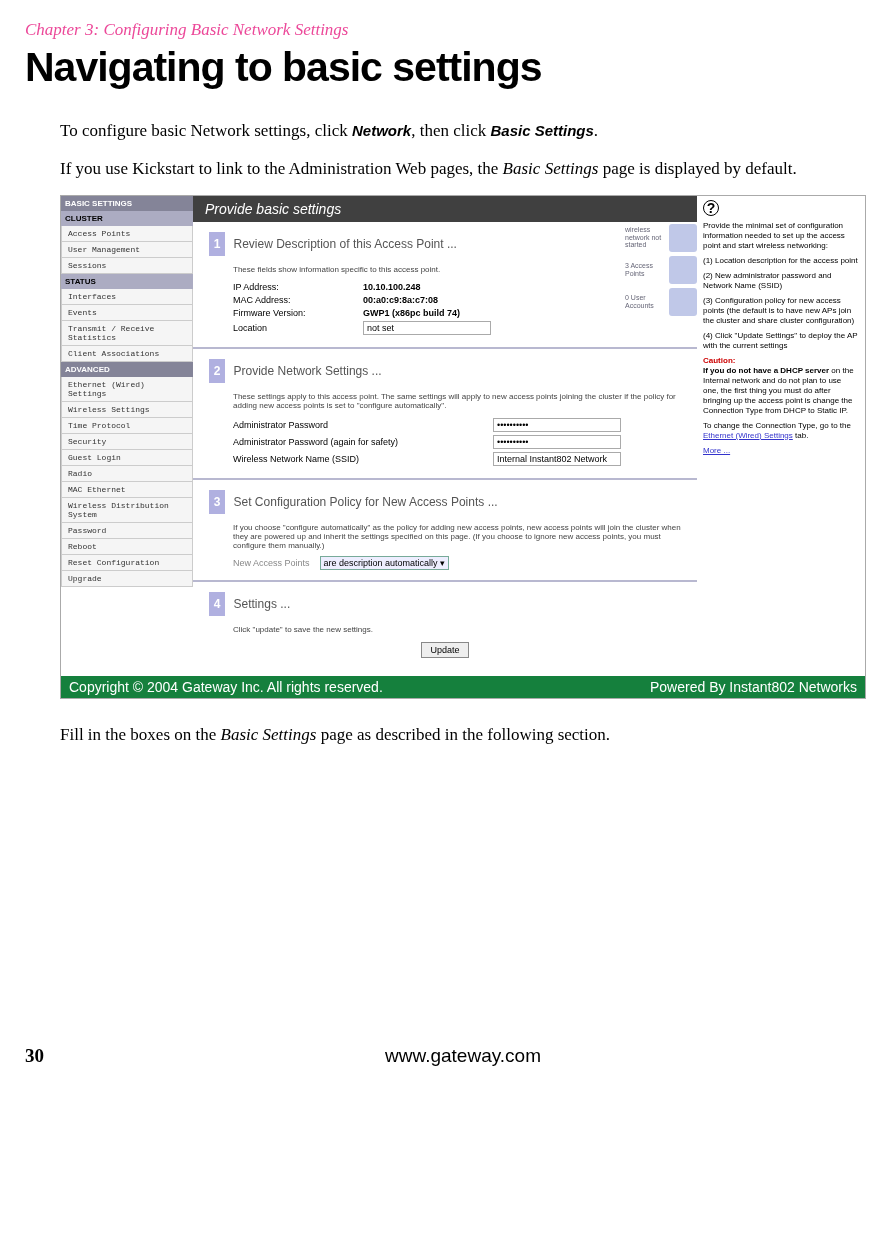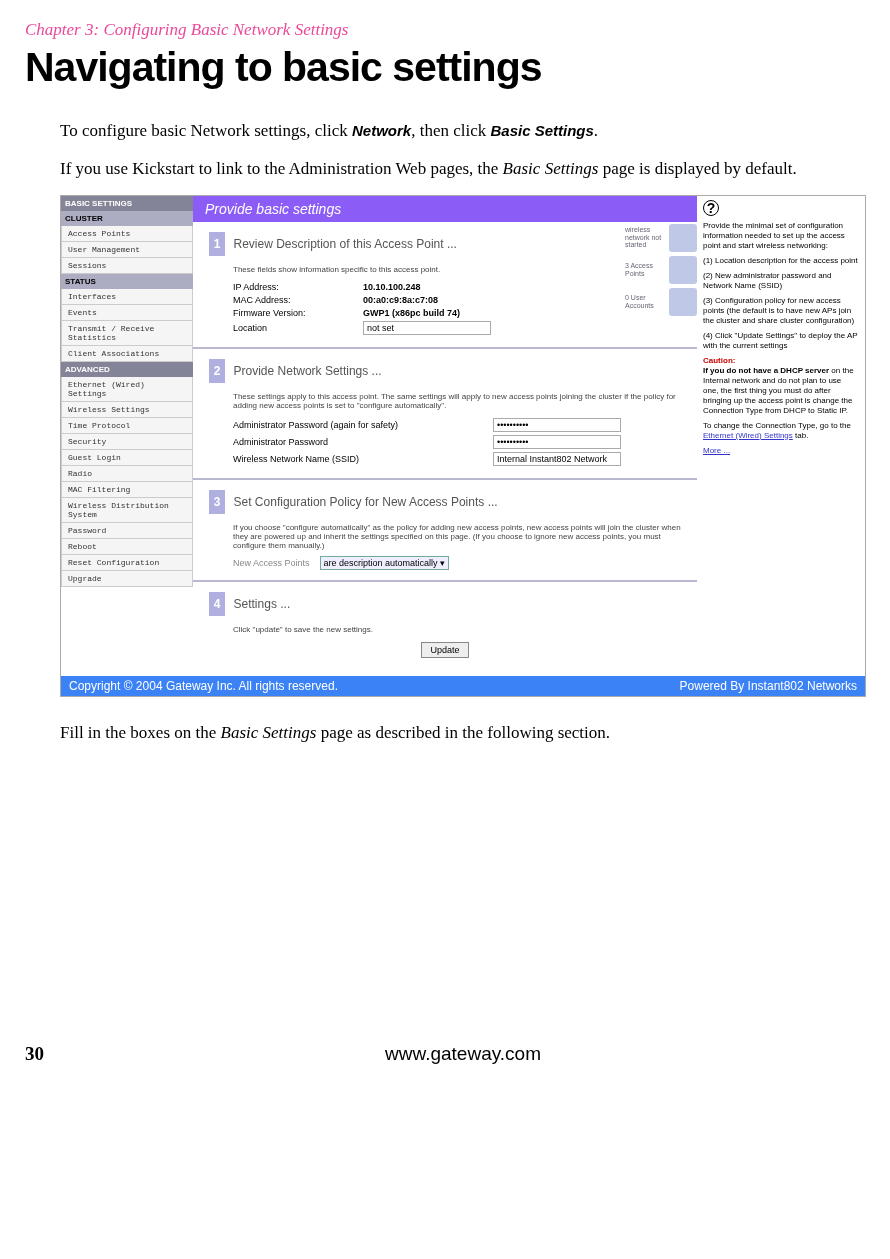--- a/index.html
+++ b/index.html
@@ -9,42 +9,42 @@
 .intro b { font-family:Arial,sans-serif; font-size:15px; font-weight:bold;font-style:italic; }
 .intro .it { font-style:italic; }
 .shot { margin:14px 0 0 35px; border:1px solid #aaa; width:804px; }
 .shot-inner { background:#fff; }
 .ui-top { display:flex; font-family:Verdana,Arial,sans-serif; }
 .sidebar { width:132px; font-size:8px; }
 .sb-head { background:#acacc2; color:#000; font-weight:bold; padding:3px 4px; font-size:8px; }
 .sb-item { background:#f5f5f5; border:1px solid #ccc; border-top:none; padding:3px 6px; color:#333; font-size:8px;font-family:Liberation Mono, monospace; }
 .sb-head.dark { background:#848498; color:#fff; }
 .main { flex:1; padding:0; position:relative; }
-.banner { background:#8b5cf6; color:#fff; font-style:italic; font-size:14px; padding:5px 12px; font-family:Verdana,Arial,sans-serif; }
+.banner { background:#404040; color:#fff; font-style:italic; font-size:14px; padding:5px 12px; font-family:Verdana,Arial,sans-serif; }
 .section { margin:10px 16px 12px 16px; font-size:9px; font-family:Verdana,Arial,sans-serif; }
 .numbox { display:inline-block; width:16px; height:24px; background:#b0b0e0; color:#fff; font-weight:bold; text-align:center; line-height:24px; vertical-align:middle; margin-right:6px; font-size:12px; }
 .sec-title { display:inline-block; color:#555; font-size:12px; vertical-align:middle; }
 .sec-note { font-size:8px; color:#444; margin:9px 0 8px 24px; }
 .field-row { margin-left:24px; font-size:9px; margin-bottom:3px; }
 .field-row .lab { display:inline-block; width:130px; font-weight:normal; }
 .field-row .val { font-weight:bold; }
 .inp { border:1px solid #aaa; padding:1px 3px; font-size:9px; display:inline-block; min-width:120px; background:#fff; }
 .hr { border-top:2px solid #b8b8d0; margin:10px 0; }
 .rightcol { width:156px; font-size:8px; font-family:Verdana,Arial,sans-serif; padding:4px 6px; line-height:1.25; }
 .rightcol .qmark { font-weight:bold; font-size:14px; border:1px solid #000; border-radius:50%; width:14px; height:14px; display:inline-block; text-align:center; line-height:14px; }
 .rightcol p { margin:5px 0; }
 .rightcol .red { color:#c00; font-weight:bold; }
 .rightcol a { color:#33c; text-decoration:underline; }
 .status-cards { position:absolute; right:0; top:28px; font-size:7px; color:#667; }
 .card { display:flex; align-items:center; margin-bottom:4px; }
 .card .txt { width:40px; text-align:left; padding-right:4px; line-height:1.1; }
 .card .ic { width:28px; height:28px; background:#c0c8e8; border-radius:3px; }
 .btn { border:1px solid #888; background:#eee; padding:2px 8px; font-size:9px; }
 .sel { border:1px solid #7a9; background:#eef; padding:1px 3px; font-size:9px; }
-.footer-bar { background:#3b82f6; color:#fff; font-size:12px; padding:3px 8px; display:flex; justify-content:space-between; font-family:Verdana,Arial,sans-serif; }
+.footer-bar { background:#15803d; color:#fff; font-size:14px; padding:3px 8px; display:flex; justify-content:space-between; font-family:Verdana,Arial,sans-serif; }
 .after { font-size:17px; margin:26px 0 0 35px; }
 .after .it { font-style:italic; }
 .page-foot { margin-top:300px; display:flex; font-size:19px; }
 .page-foot .pn { font-weight:bold; width:36px; }
 .page-foot .url { flex:1; text-align:center; font-family:Arial,sans-serif; color:#000; }
 </style>
 </head>
 <body>
 
 <div class="chapter">Chapter 3: Configuring Basic Network Settings</div>
@@ -71,21 +71,21 @@
     <div class="sb-item">Events</div>
     <div class="sb-item">Transmit / Receive Statistics</div>
     <div class="sb-item">Client Associations</div>
     <div class="sb-head dark">ADVANCED</div>
     <div class="sb-item">Ethernet (Wired) Settings</div>
     <div class="sb-item">Wireless Settings</div>
     <div class="sb-item">Time Protocol</div>
     <div class="sb-item">Security</div>
     <div class="sb-item">Guest Login</div>
     <div class="sb-item">Radio</div>
-    <div class="sb-item">MAC Filtering</div>
+    <div class="sb-item">MAC Ethernet</div>
     <div class="sb-item">Wireless Distribution System</div>
     <div class="sb-item">Password</div>
     <div class="sb-item">Reboot</div>
     <div class="sb-item">Reset Configuration</div>
     <div class="sb-item">Upgrade</div>
   </div>
 
   <div class="main">
     <div class="banner">Provide basic settings</div>
 
@@ -112,22 +112,22 @@
       <div class="field-row"><span class="lab">MAC Address:</span><span class="val">00:a0:c9:8a:c7:08</span></div>
       <div class="field-row"><span class="lab">Firmware Version:</span><span class="val">GWP1 (x86pc build 74)</span></div>
       <div class="field-row"><span class="lab">Location</span><span class="inp">not set</span></div>
     </div>
     <div class="hr"></div>
 
     <div class="section">
       <span class="numbox">2</span>
       <span class="sec-title">Provide Network Settings ...</span>
       <div class="sec-note">These settings apply to this access point. The same settings will apply to new access points joining the cluster if the policy for adding new access points is set to "configure automatically".</div>
+      <div class="field-row"><span class="lab" style="width:260px">Administrator Password</span><span class="inp">••••••••••</span></div>
       <div class="field-row"><span class="lab" style="width:260px">Administrator Password (again for safety)</span><span class="inp">••••••••••</span></div>
-      <div class="field-row"><span class="lab" style="width:260px">Administrator Password</span><span class="inp">••••••••••</span></div>
       <div class="field-row"><span class="lab" style="width:260px">Wireless Network Name (SSID)</span><span class="inp">Internal Instant802 Network</span></div>
     </div>
     <div class="hr"></div>
 
     <div class="section">
       <span class="numbox">3</span>
       <span class="sec-title">Set Configuration Policy for New Access Points ...</span>
       <div class="sec-note">If you choose "configure automatically" as the policy for adding new access points, new access points will join the cluster when they are powered up and inherit the settings specified on this page. (If you choose to ignore new access points, you must configure them manually.)</div>
       <div class="field-row"><span style="color:#888;margin-right:10px">New Access Points</span><span class="sel"><span>are description automatically</span> <span>▾</span></span></div>
     </div>

